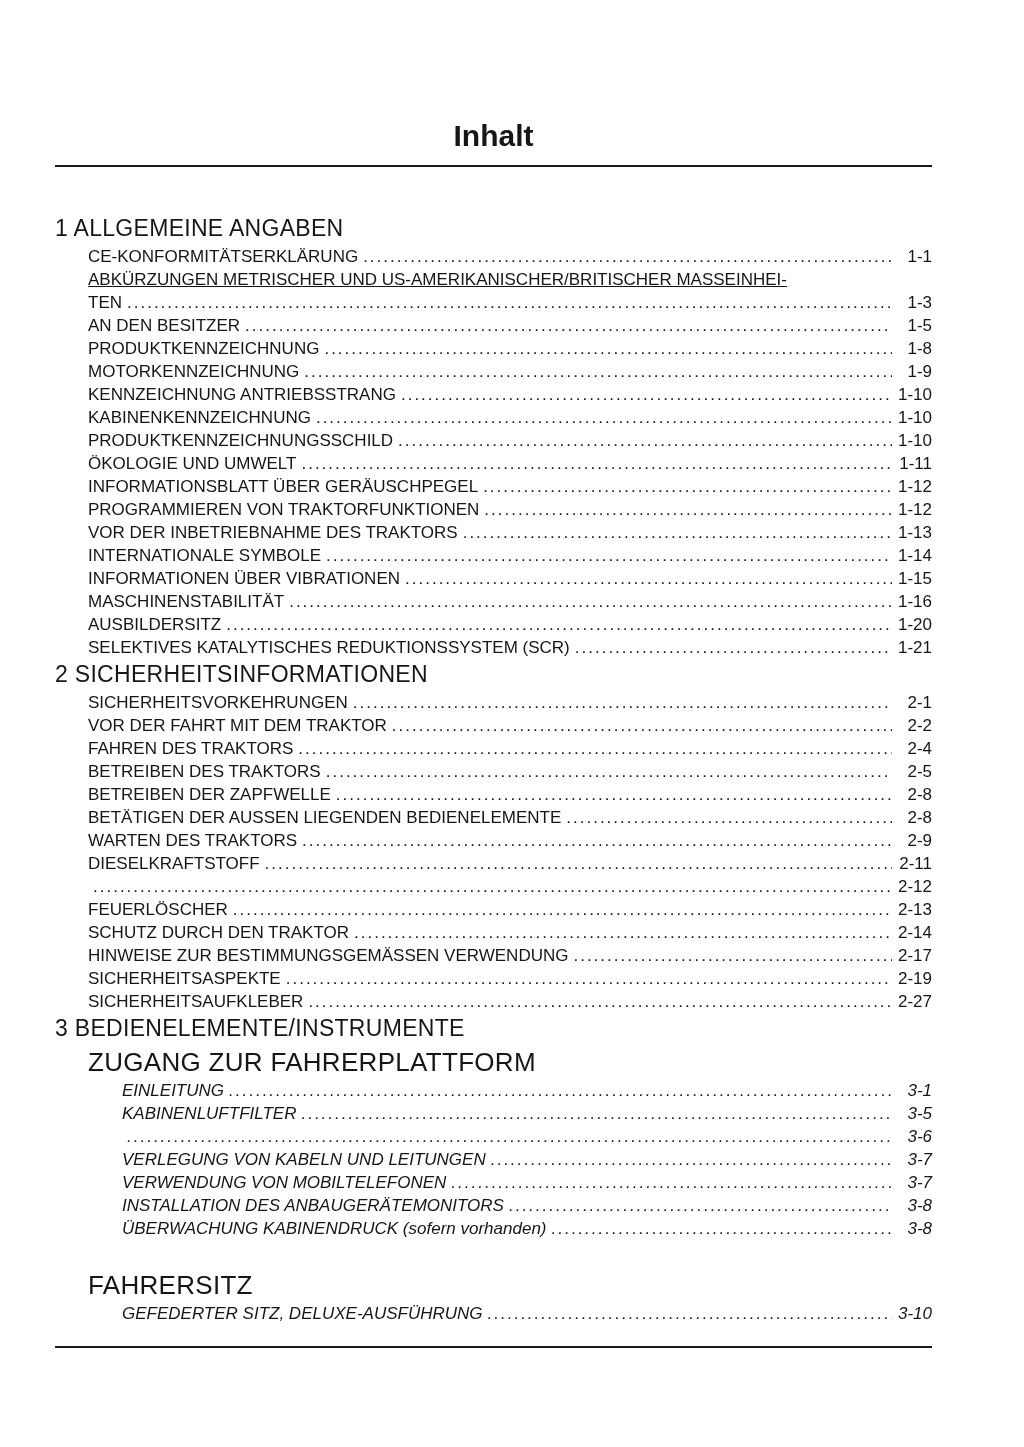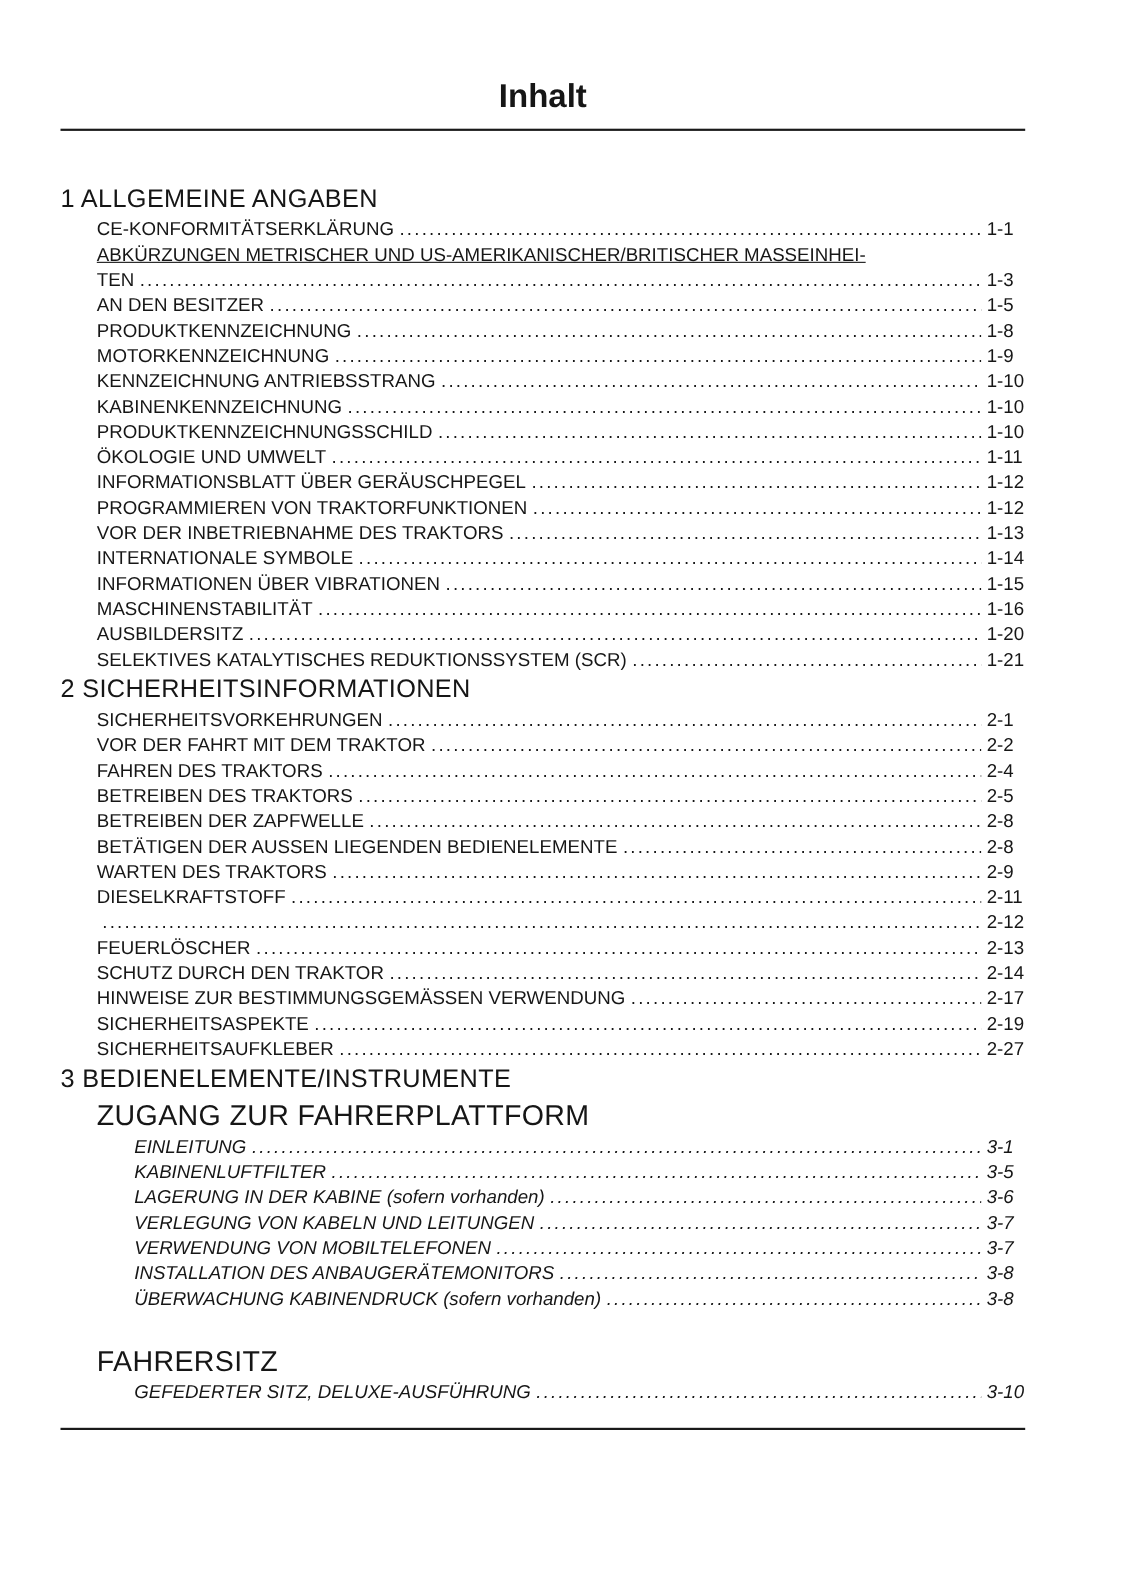--- a/index.html
+++ b/index.html
@@ -12,21 +12,21 @@
     color: #161616;
     font-family: "Liberation Sans", sans-serif;
     overflow: hidden;
   }
   .content {
     margin-left: 55px;
     width: 877px;
   }
   .doc-title {
     margin: 0;
-    padding-top: 72px;
+    padding-top: 120px;
     text-align: center;
     font-size: 30px;
     line-height: 32px;
     font-weight: bold;
   }
   .rule {
     height: 2px;
     background: #1a1a1a;
     border: none;
     margin: 0;
@@ -68,21 +68,21 @@
     flex: 1 1 auto;
     min-width: 0;
     overflow: hidden;
     white-space: nowrap;
     letter-spacing: 2px;
     padding-left: 5px;
   }
   .pagenum {
     flex: 0 0 auto;
     min-width: 40px;
-    text-align: left;
+    text-align: right;
     padding-left: 5px;
     white-space: nowrap;
   }
 </style>
 </head>
 <body>
 
 <div class="page">
   <div class="content">
     <h1 class="doc-title">Inhalt</h1>
@@ -261,21 +261,20 @@
               <span class="entry-label">EINLEITUNG</span>
               <span class="leader" aria-hidden="true">........................................................................................................................................................................................................</span>
               <span class="pagenum">3-1</span>
             </div>
             <div class="entry-row">
               <span class="entry-label">KABINENLUFTFILTER</span>
               <span class="leader" aria-hidden="true">........................................................................................................................................................................................................</span>
               <span class="pagenum">3-5</span>
             </div>
             <div class="entry-row">
-              <span class="entry-label">LAGERUNG IN DER KABINE (sofern vorhanden)</span>
               <span class="leader" aria-hidden="true">........................................................................................................................................................................................................</span>
               <span class="pagenum">3-6</span>
             </div>
             <div class="entry-row">
               <span class="entry-label">VERLEGUNG VON KABELN UND LEITUNGEN</span>
               <span class="leader" aria-hidden="true">........................................................................................................................................................................................................</span>
               <span class="pagenum">3-7</span>
             </div>
             <div class="entry-row">
               <span class="entry-label">VERWENDUNG VON MOBILTELEFONEN</span>

